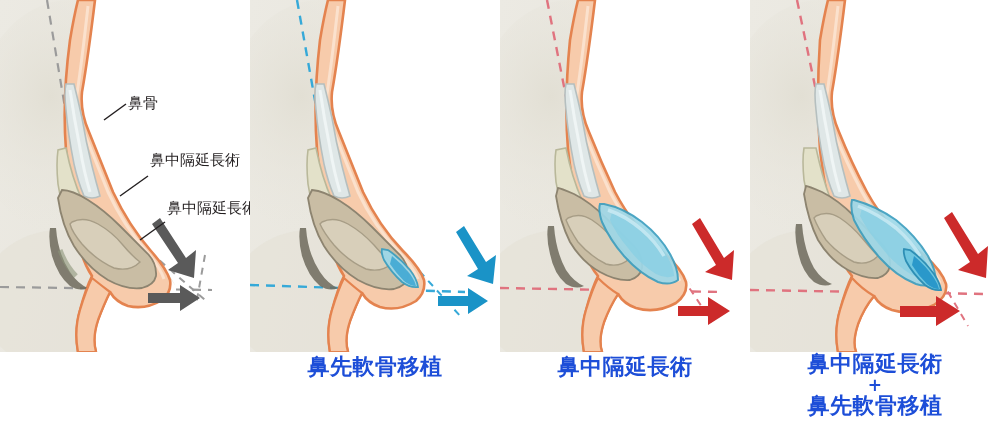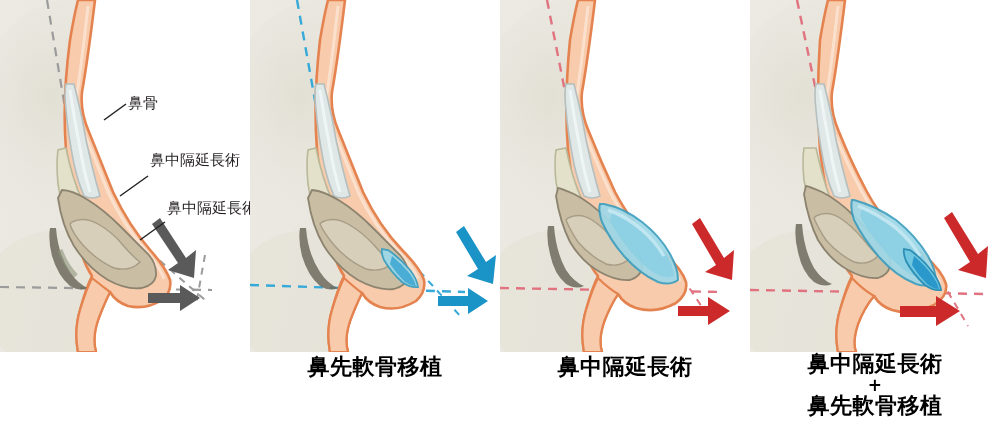--- a/index.html
+++ b/index.html
@@ -6,21 +6,21 @@
   body{
     width:1000px;height:430px;background:#ffffff;
     font-family:"DejaVu Sans","Liberation Sans",sans-serif;
     overflow:hidden;position:relative;
   }
   .figure{position:absolute;inset:0;width:1000px;height:400px;}
   .panel{position:absolute;top:0;width:250px;height:430px;}
   .panel-bg{position:absolute;left:0;top:0;width:250px;height:352px;overflow:hidden;}
   .caption{
     position:absolute;left:0;width:250px;text-align:center;
-    font-size:22px;font-weight:bold;color:#000000;
+    font-size:22px;font-weight:bold;color:#1d4ed8;
     letter-spacing:0.5px;line-height:1.12;
   }
   .caption .plus{display:block;font-size:17px;line-height:1.0;}
   .lbl{
     position:absolute;font-size:15px;color:#231f20;white-space:nowrap;
     font-weight:500;
   }
   svg{display:block;}
 </style>
 </head>

